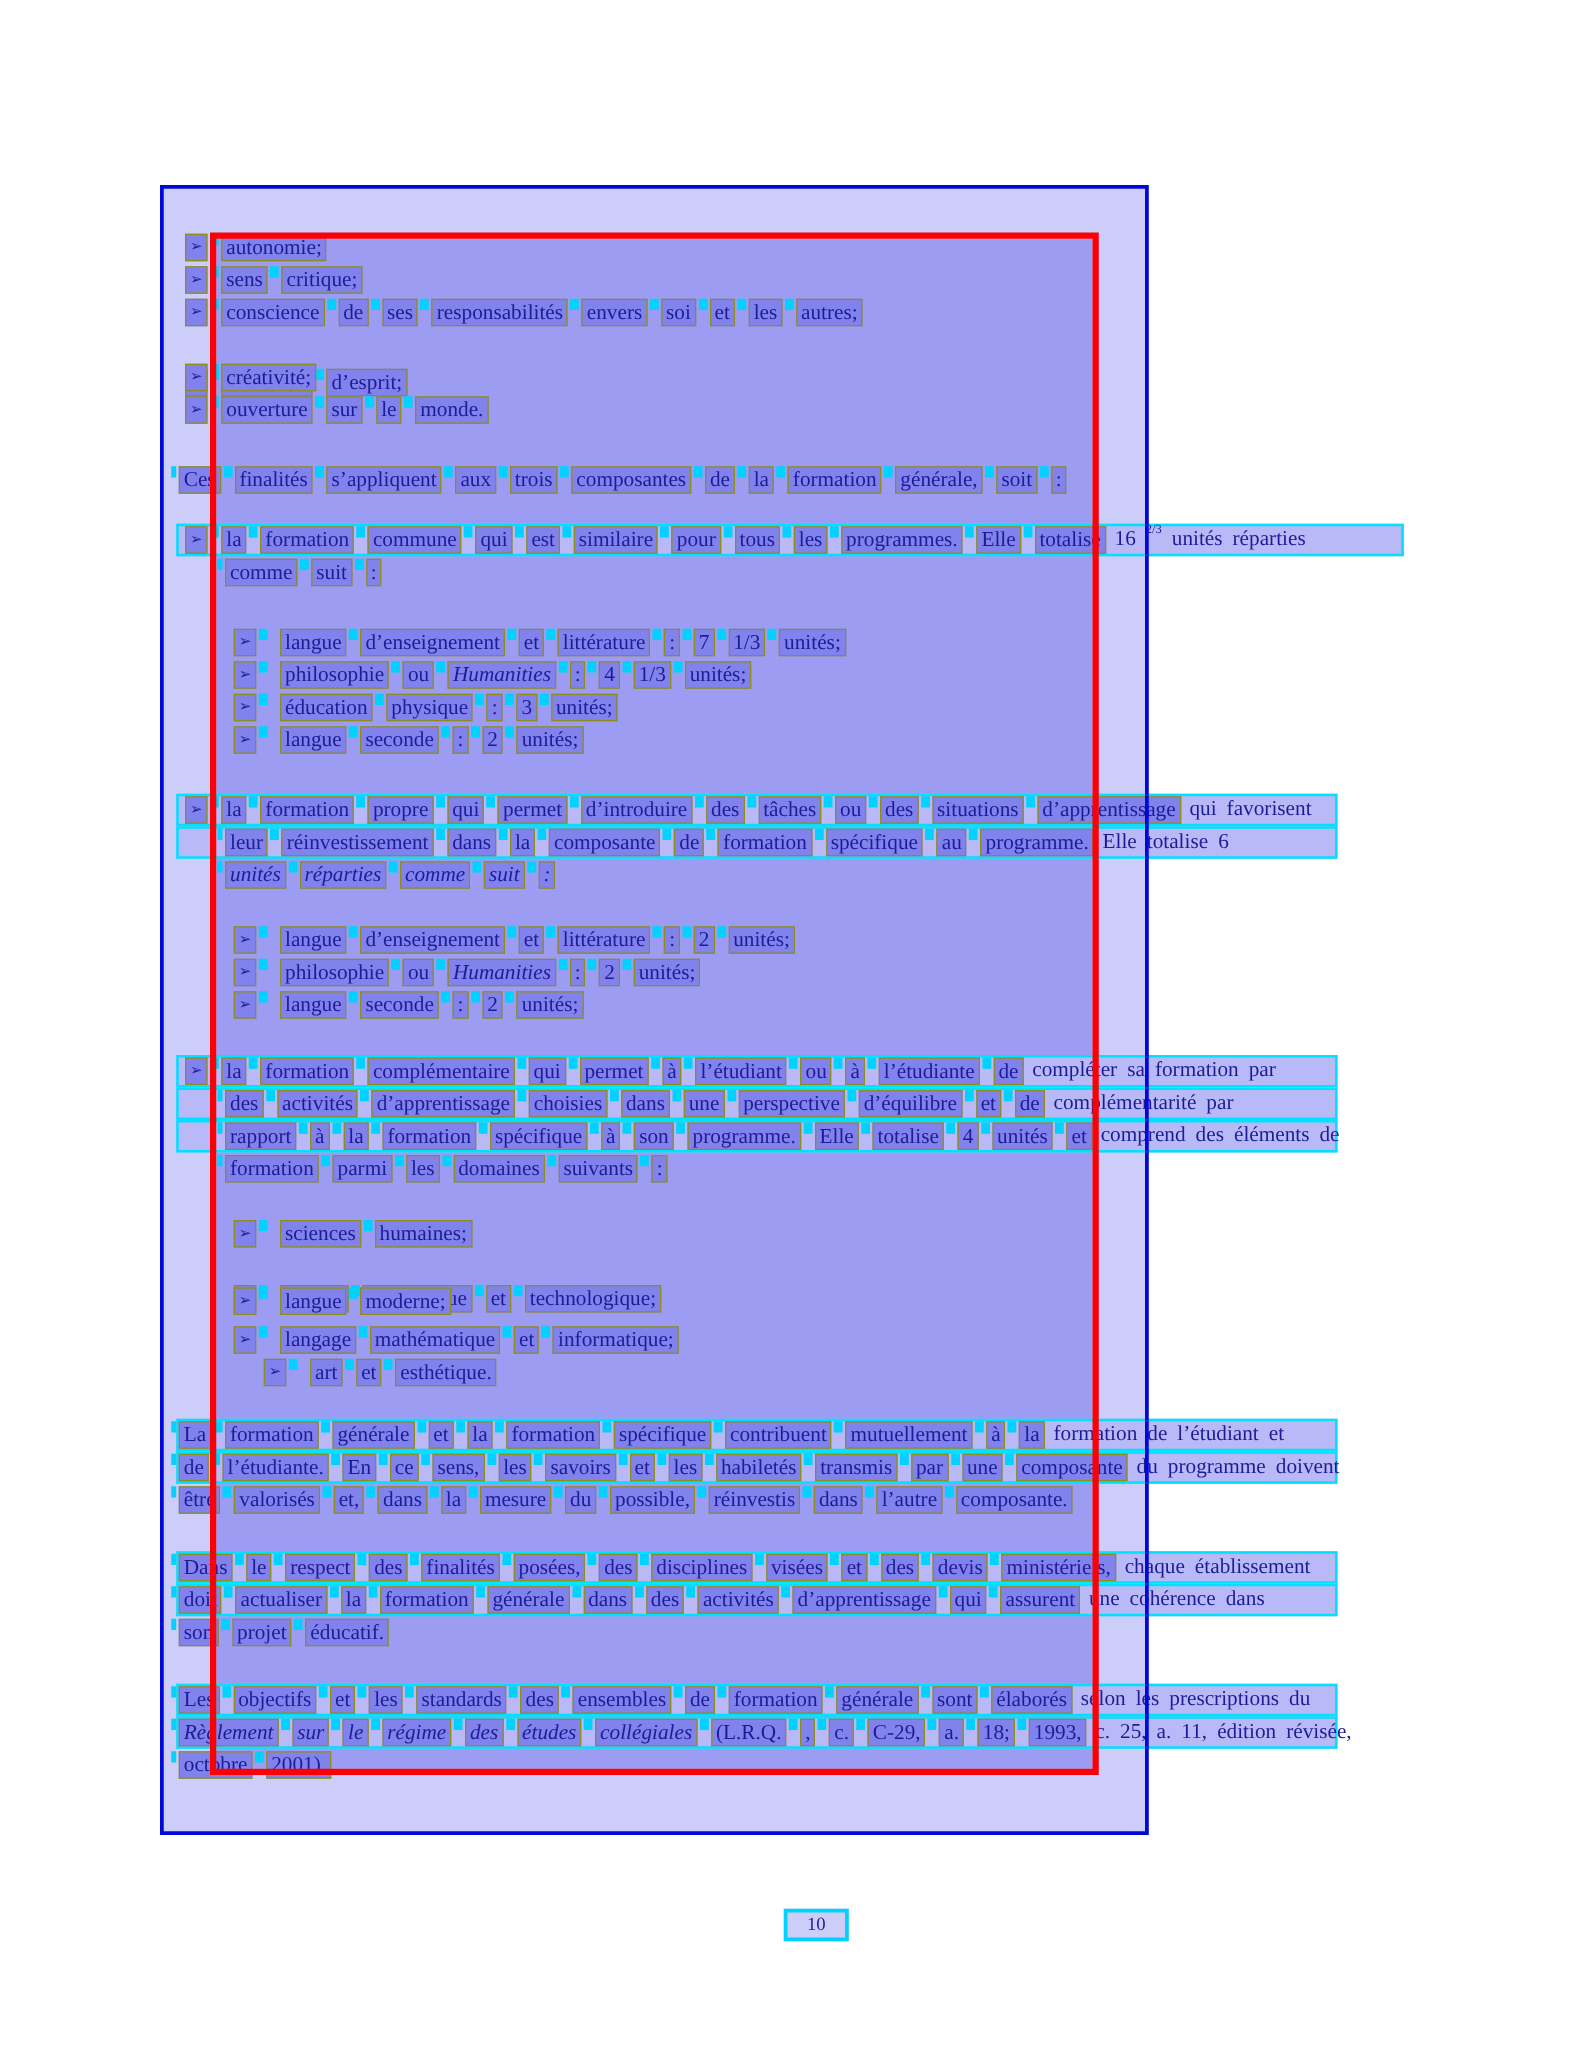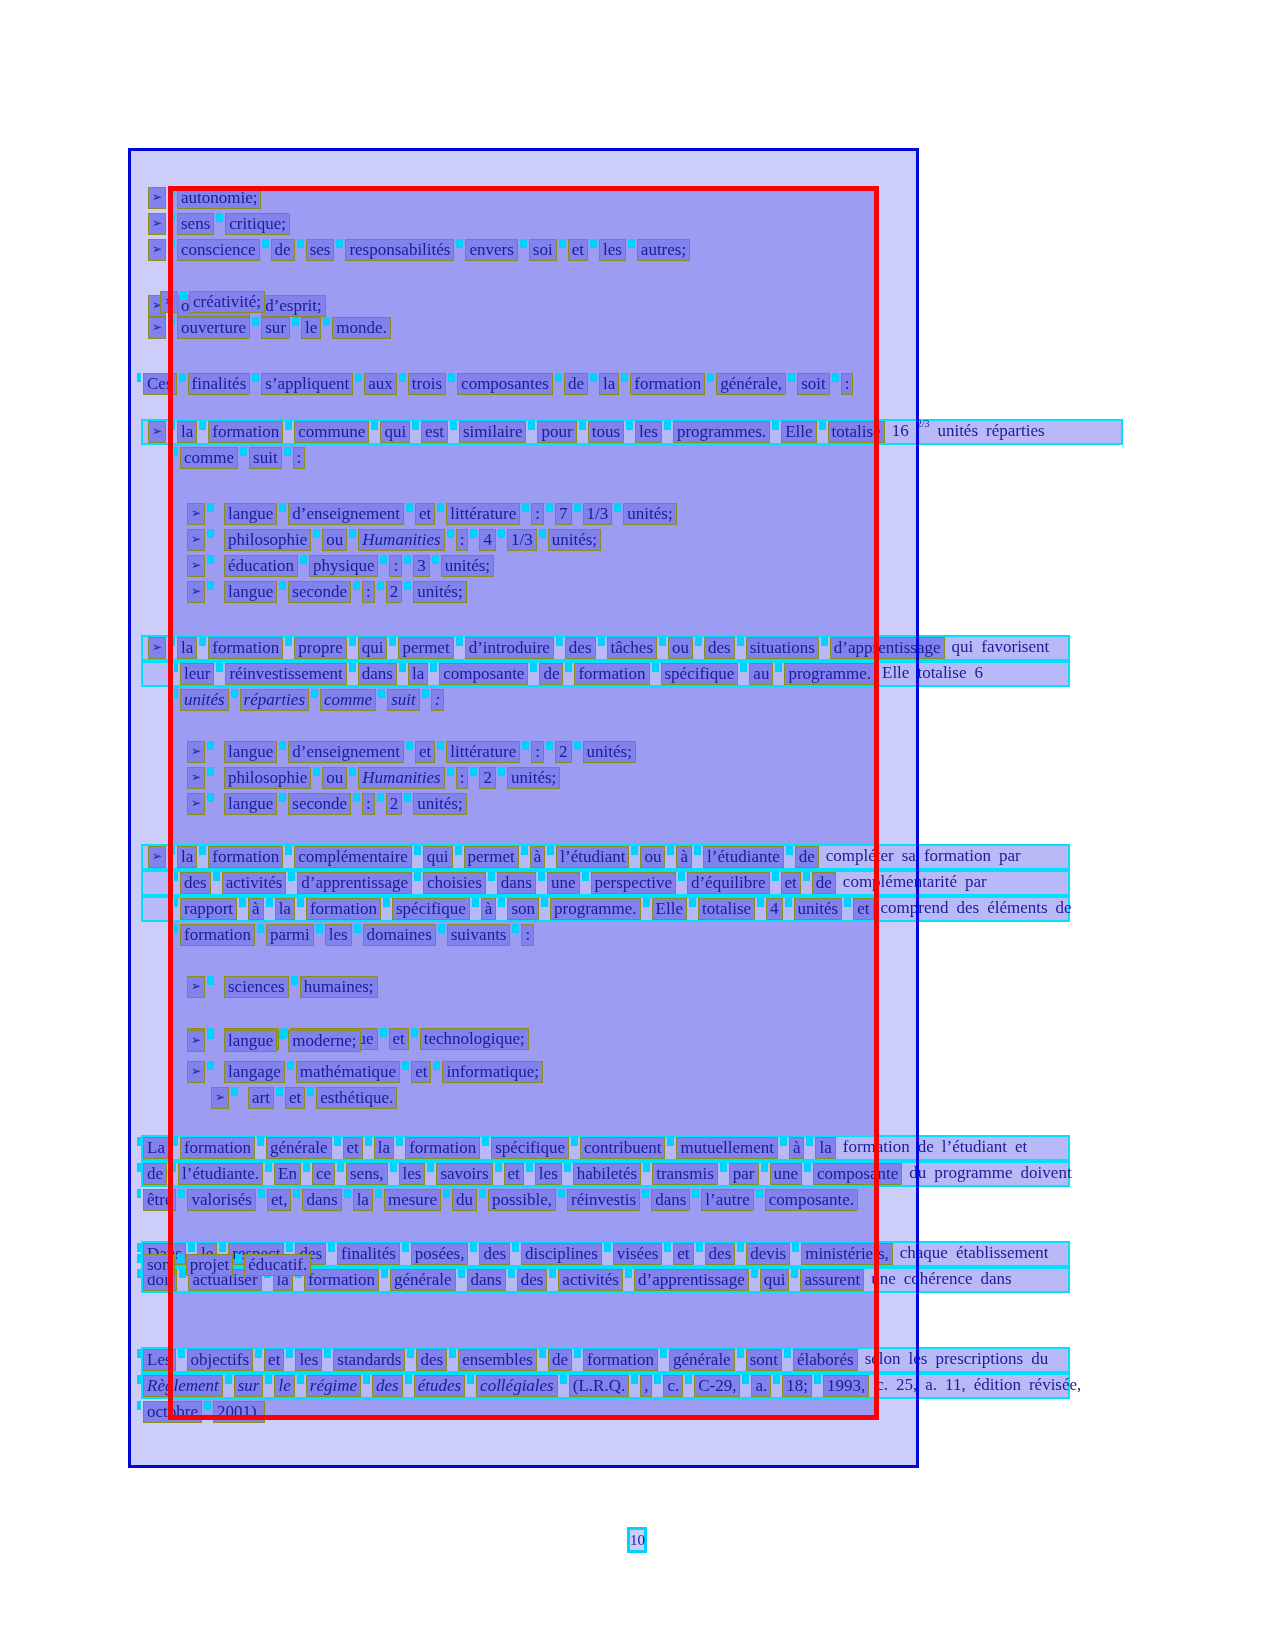--- a/index.html
+++ b/index.html
@@ -21,36 +21,36 @@
   .wbox{display:inline-block;background:var(--c-word_fill);border:1px solid var(--c-word_border);
         padding:0 3px;height:20px;line-height:19px;vertical-align:top;}
   .wplain{display:inline-block;margin-left:6px;padding:0 1px;height:20px;line-height:19px;vertical-align:top;}
   .sp{display:inline-block;width:7px;height:9px;background:var(--c-space_marker);margin:0 2px;vertical-align:top;}
   .sp.lead{width:4px;}
   .bullet{display:inline-block;width:16px;height:20px;background:var(--c-word_fill);border:1px solid var(--c-word_border);
           font-family:"DejaVu Sans",sans-serif;font-size:12px;line-height:19px;text-align:center;
           color:var(--c-text);vertical-align:top;}
   .it{font-style:italic;}
   .sup{font-size:10px;line-height:10px;height:12px;transform:translateY(-2px);}
-  #page-number-box{left:627px;top:1527px;width:20px;height:26px;z-index:4;box-sizing:border-box;
+  #page-number-box{left:627px;top:1527px;width:52px;height:26px;z-index:4;box-sizing:border-box;
        border:3px solid var(--c-space_marker);background:var(--c-page_fill);
        font-size:15px;line-height:20px;text-align:center;color:var(--c-text);}
 </style>
 </head>
 <body>
 
 <div id="canvas">
   <div class="abs" id="page-fill"></div>
   <div class="abs" id="overlay-fill"></div>
   <div class="abs" id="content-layer">
       <div class="abs line" style="left: 148px; top: 187px;"><span class="bullet">➢</span><span class="sp"></span><span class="wbox">autonomie;</span></div>
       <div class="abs line" style="left: 148px; top: 213px;"><span class="bullet">➢</span><span class="sp"></span><span class="wbox">sens</span><span class="sp"></span><span class="wbox">critique;</span></div>
       <div class="abs line" style="left: 148px; top: 239px;"><span class="bullet">➢</span><span class="sp"></span><span class="wbox">conscience</span><span class="sp"></span><span class="wbox">de</span><span class="sp"></span><span class="wbox">ses</span><span class="sp"></span><span class="wbox">responsabilités</span><span class="sp"></span><span class="wbox">envers</span><span class="sp"></span><span class="wbox">soi</span><span class="sp"></span><span class="wbox">et</span><span class="sp"></span><span class="wbox">les</span><span class="sp"></span><span class="wbox">autres;</span></div>
       <div class="abs line" style="left: 148px; top: 265px; margin-top: 30px;"><span class="bullet">➢</span><span class="sp"></span><span class="wbox">ouverture</span><span class="sp"></span><span class="wbox">d’esprit;</span></div>
-      <div class="abs line" style="left: 160px; top: 291px;"><span class="bullet">➢</span><span class="sp"></span><span class="wbox">créativité;</span></div>
+      <div class="abs line" style="left: 148px; top: 291px;"><span class="bullet">➢</span><span class="sp"></span><span class="wbox">créativité;</span></div>
       <div class="abs line" style="left: 148px; top: 317px; text-decoration: underline;"><span class="bullet">➢</span><span class="sp"></span><span class="wbox">ouverture</span><span class="sp"></span><span class="wbox">sur</span><span class="sp"></span><span class="wbox">le</span><span class="sp"></span><span class="wbox">monde.</span></div>
       <div class="abs line" style="left: 135px; top: 373px;"><span class="sp lead"></span><span class="wbox">Ces</span><span class="sp"></span><span class="wbox">finalités</span><span class="sp"></span><span class="wbox">s’appliquent</span><span class="sp"></span><span class="wbox">aux</span><span class="sp"></span><span class="wbox">trois</span><span class="sp"></span><span class="wbox">composantes</span><span class="sp"></span><span class="wbox">de</span><span class="sp"></span><span class="wbox">la</span><span class="sp"></span><span class="wbox">formation</span><span class="sp"></span><span class="wbox">générale,</span><span class="sp"></span><span class="wbox">soit</span><span class="sp"></span><span class="wbox">:</span></div>
       <div class="abs band" style="left: 141px; top: 419px; width: 982px;"></div>
       <div class="abs line" style="left: 148px; top: 421px;"><span class="bullet">➢</span><span class="sp"></span><span class="wbox">la</span><span class="sp"></span><span class="wbox">formation</span><span class="sp"></span><span class="wbox">commune</span><span class="sp"></span><span class="wbox">qui</span><span class="sp"></span><span class="wbox">est</span><span class="sp"></span><span class="wbox">similaire</span><span class="sp"></span><span class="wbox">pour</span><span class="sp"></span><span class="wbox">tous</span><span class="sp"></span><span class="wbox">les</span><span class="sp"></span><span class="wbox">programmes.</span><span class="sp"></span><span class="wbox">Elle</span><span class="sp"></span><span class="wbox">totalise</span><span class="wplain">16</span><span class="wplain sup">2/3</span><span class="wplain">unités</span><span class="wplain">réparties</span></div>
       <div class="abs line" style="left: 172px; top: 447px;"><span class="sp lead"></span><span class="wbox">comme</span><span class="sp"></span><span class="wbox">suit</span><span class="sp"></span><span class="wbox">:</span></div>
       <div class="abs line" style="left: 187px; top: 503px;"><span class="bullet">➢</span><span class="sp" style="margin-right: 10px;"></span><span class="wbox">langue</span><span class="sp"></span><span class="wbox">d’enseignement</span><span class="sp"></span><span class="wbox">et</span><span class="sp"></span><span class="wbox">littérature</span><span class="sp"></span><span class="wbox">:</span><span class="sp"></span><span class="wbox">7</span><span class="sp"></span><span class="wbox">1/3</span><span class="sp"></span><span class="wbox">unités;</span></div>
       <div class="abs line" style="left: 187px; top: 529px;"><span class="bullet">➢</span><span class="sp" style="margin-right: 10px;"></span><span class="wbox">philosophie</span><span class="sp"></span><span class="wbox">ou</span><span class="sp"></span><span class="wbox it">Humanities</span><span class="sp"></span><span class="wbox">:</span><span class="sp"></span><span class="wbox">4</span><span class="sp"></span><span class="wbox">1/3</span><span class="sp"></span><span class="wbox">unités;</span></div>
       <div class="abs line" style="left: 187px; top: 555px;"><span class="bullet">➢</span><span class="sp" style="margin-right: 10px;"></span><span class="wbox">éducation</span><span class="sp"></span><span class="wbox">physique</span><span class="sp"></span><span class="wbox">:</span><span class="sp"></span><span class="wbox">3</span><span class="sp"></span><span class="wbox">unités;</span></div>
       <div class="abs line" style="left: 187px; top: 581px;"><span class="bullet">➢</span><span class="sp" style="margin-right: 10px;"></span><span class="wbox">langue</span><span class="sp"></span><span class="wbox">seconde</span><span class="sp"></span><span class="wbox">:</span><span class="sp"></span><span class="wbox">2</span><span class="sp"></span><span class="wbox">unités;</span></div>
       <div class="abs band" style="left: 141px; top: 635px; width: 929px;"></div>
@@ -75,21 +75,21 @@
       <div class="abs line" style="left: 187px; top: 1087px; padding-left: 24px;"><span class="bullet">➢</span><span class="sp" style="margin-right: 10px;"></span><span class="wbox">art</span><span class="sp"></span><span class="wbox">et</span><span class="sp"></span><span class="wbox">esthétique.</span></div>
       <div class="abs band" style="left: 141px; top: 1135px; width: 929px;"></div>
       <div class="abs line" style="left: 135px; top: 1137px;"><span class="sp lead"></span><span class="wbox">La</span><span class="sp"></span><span class="wbox">formation</span><span class="sp"></span><span class="wbox">générale</span><span class="sp"></span><span class="wbox">et</span><span class="sp"></span><span class="wbox">la</span><span class="sp"></span><span class="wbox">formation</span><span class="sp"></span><span class="wbox">spécifique</span><span class="sp"></span><span class="wbox">contribuent</span><span class="sp"></span><span class="wbox">mutuellement</span><span class="sp"></span><span class="wbox">à</span><span class="sp"></span><span class="wbox">la</span><span class="wplain">formation</span><span class="wplain">de</span><span class="wplain">l’étudiant</span><span class="wplain">et</span></div>
       <div class="abs band" style="left: 141px; top: 1161px; width: 929px;"></div>
       <div class="abs line" style="left: 135px; top: 1163px;"><span class="sp lead"></span><span class="wbox">de</span><span class="sp"></span><span class="wbox">l’étudiante.</span><span class="sp"></span><span class="wbox">En</span><span class="sp"></span><span class="wbox">ce</span><span class="sp"></span><span class="wbox">sens,</span><span class="sp"></span><span class="wbox">les</span><span class="sp"></span><span class="wbox">savoirs</span><span class="sp"></span><span class="wbox">et</span><span class="sp"></span><span class="wbox">les</span><span class="sp"></span><span class="wbox">habiletés</span><span class="sp"></span><span class="wbox">transmis</span><span class="sp"></span><span class="wbox">par</span><span class="sp"></span><span class="wbox">une</span><span class="sp"></span><span class="wbox">composante</span><span class="wplain">du</span><span class="wplain">programme</span><span class="wplain">doivent</span></div>
       <div class="abs line" style="left: 135px; top: 1189px;"><span class="sp lead"></span><span class="wbox">être</span><span class="sp"></span><span class="wbox">valorisés</span><span class="sp"></span><span class="wbox">et,</span><span class="sp"></span><span class="wbox">dans</span><span class="sp"></span><span class="wbox">la</span><span class="sp"></span><span class="wbox">mesure</span><span class="sp"></span><span class="wbox">du</span><span class="sp"></span><span class="wbox">possible,</span><span class="sp"></span><span class="wbox">réinvestis</span><span class="sp"></span><span class="wbox">dans</span><span class="sp"></span><span class="wbox">l’autre</span><span class="sp"></span><span class="wbox">composante.</span></div>
       <div class="abs band" style="left: 141px; top: 1241px; width: 929px;"></div>
       <div class="abs line" style="left: 135px; top: 1243px;"><span class="sp lead"></span><span class="wbox">Dans</span><span class="sp"></span><span class="wbox">le</span><span class="sp"></span><span class="wbox">respect</span><span class="sp"></span><span class="wbox">des</span><span class="sp"></span><span class="wbox">finalités</span><span class="sp"></span><span class="wbox">posées,</span><span class="sp"></span><span class="wbox">des</span><span class="sp"></span><span class="wbox">disciplines</span><span class="sp"></span><span class="wbox">visées</span><span class="sp"></span><span class="wbox">et</span><span class="sp"></span><span class="wbox">des</span><span class="sp"></span><span class="wbox">devis</span><span class="sp"></span><span class="wbox">ministériels,</span><span class="wplain">chaque</span><span class="wplain">établissement</span></div>
       <div class="abs band" style="left: 141px; top: 1267px; width: 929px;"></div>
       <div class="abs line" style="left: 135px; top: 1269px;"><span class="sp lead"></span><span class="wbox">doit</span><span class="sp"></span><span class="wbox">actualiser</span><span class="sp"></span><span class="wbox">la</span><span class="sp"></span><span class="wbox">formation</span><span class="sp"></span><span class="wbox">générale</span><span class="sp"></span><span class="wbox">dans</span><span class="sp"></span><span class="wbox">des</span><span class="sp"></span><span class="wbox">activités</span><span class="sp"></span><span class="wbox">d’apprentissage</span><span class="sp"></span><span class="wbox">qui</span><span class="sp"></span><span class="wbox">assurent</span><span class="wplain">une</span><span class="wplain">cohérence</span><span class="wplain">dans</span></div>
-      <div class="abs line" style="left: 135px; top: 1254px;"><span class="sp lead"></span><span class="wbox">son</span><span class="sp"></span><span class="wbox">projet</span><span class="sp"></span><span class="wbox">éducatif.</span></div>
+      <div class="abs line" style="left: 135px; top: 1295px;"><span class="sp lead"></span><span class="wbox">son</span><span class="sp"></span><span class="wbox">projet</span><span class="sp"></span><span class="wbox">éducatif.</span></div>
       <div class="abs band" style="left: 141px; top: 1347px; width: 929px;"></div>
       <div class="abs line" style="left: 135px; top: 1349px;"><span class="sp lead"></span><span class="wbox">Les</span><span class="sp"></span><span class="wbox">objectifs</span><span class="sp"></span><span class="wbox">et</span><span class="sp"></span><span class="wbox">les</span><span class="sp"></span><span class="wbox">standards</span><span class="sp"></span><span class="wbox">des</span><span class="sp"></span><span class="wbox">ensembles</span><span class="sp"></span><span class="wbox">de</span><span class="sp"></span><span class="wbox">formation</span><span class="sp"></span><span class="wbox">générale</span><span class="sp"></span><span class="wbox">sont</span><span class="sp"></span><span class="wbox">élaborés</span><span class="wplain">selon</span><span class="wplain">les</span><span class="wplain">prescriptions</span><span class="wplain">du</span></div>
       <div class="abs band" style="left: 141px; top: 1373px; width: 929px;"></div>
       <div class="abs line" style="left: 135px; top: 1375px;"><span class="sp lead"></span><span class="wbox it">Règlement</span><span class="sp"></span><span class="wbox it">sur</span><span class="sp"></span><span class="wbox it">le</span><span class="sp"></span><span class="wbox it">régime</span><span class="sp"></span><span class="wbox it">des</span><span class="sp"></span><span class="wbox it">études</span><span class="sp"></span><span class="wbox it">collégiales</span><span class="sp"></span><span class="wbox">(L.R.Q.</span><span class="sp"></span><span class="wbox">,</span><span class="sp"></span><span class="wbox">c.</span><span class="sp"></span><span class="wbox">C-29,</span><span class="sp"></span><span class="wbox">a.</span><span class="sp"></span><span class="wbox">18;</span><span class="sp"></span><span class="wbox">1993,</span><span class="wplain">c.</span><span class="wplain">25,</span><span class="wplain">a.</span><span class="wplain">11,</span><span class="wplain">édition</span><span class="wplain">révisée,</span></div>
       <div class="abs line" style="left: 135px; top: 1401px;"><span class="sp lead"></span><span class="wbox">octobre</span><span class="sp"></span><span class="wbox">2001).</span></div>
     </div>
   <div class="abs" id="red-box"></div>
   <div class="abs" id="page-border"></div>
   <div class="abs" id="page-number-box">10</div>
 </div>

